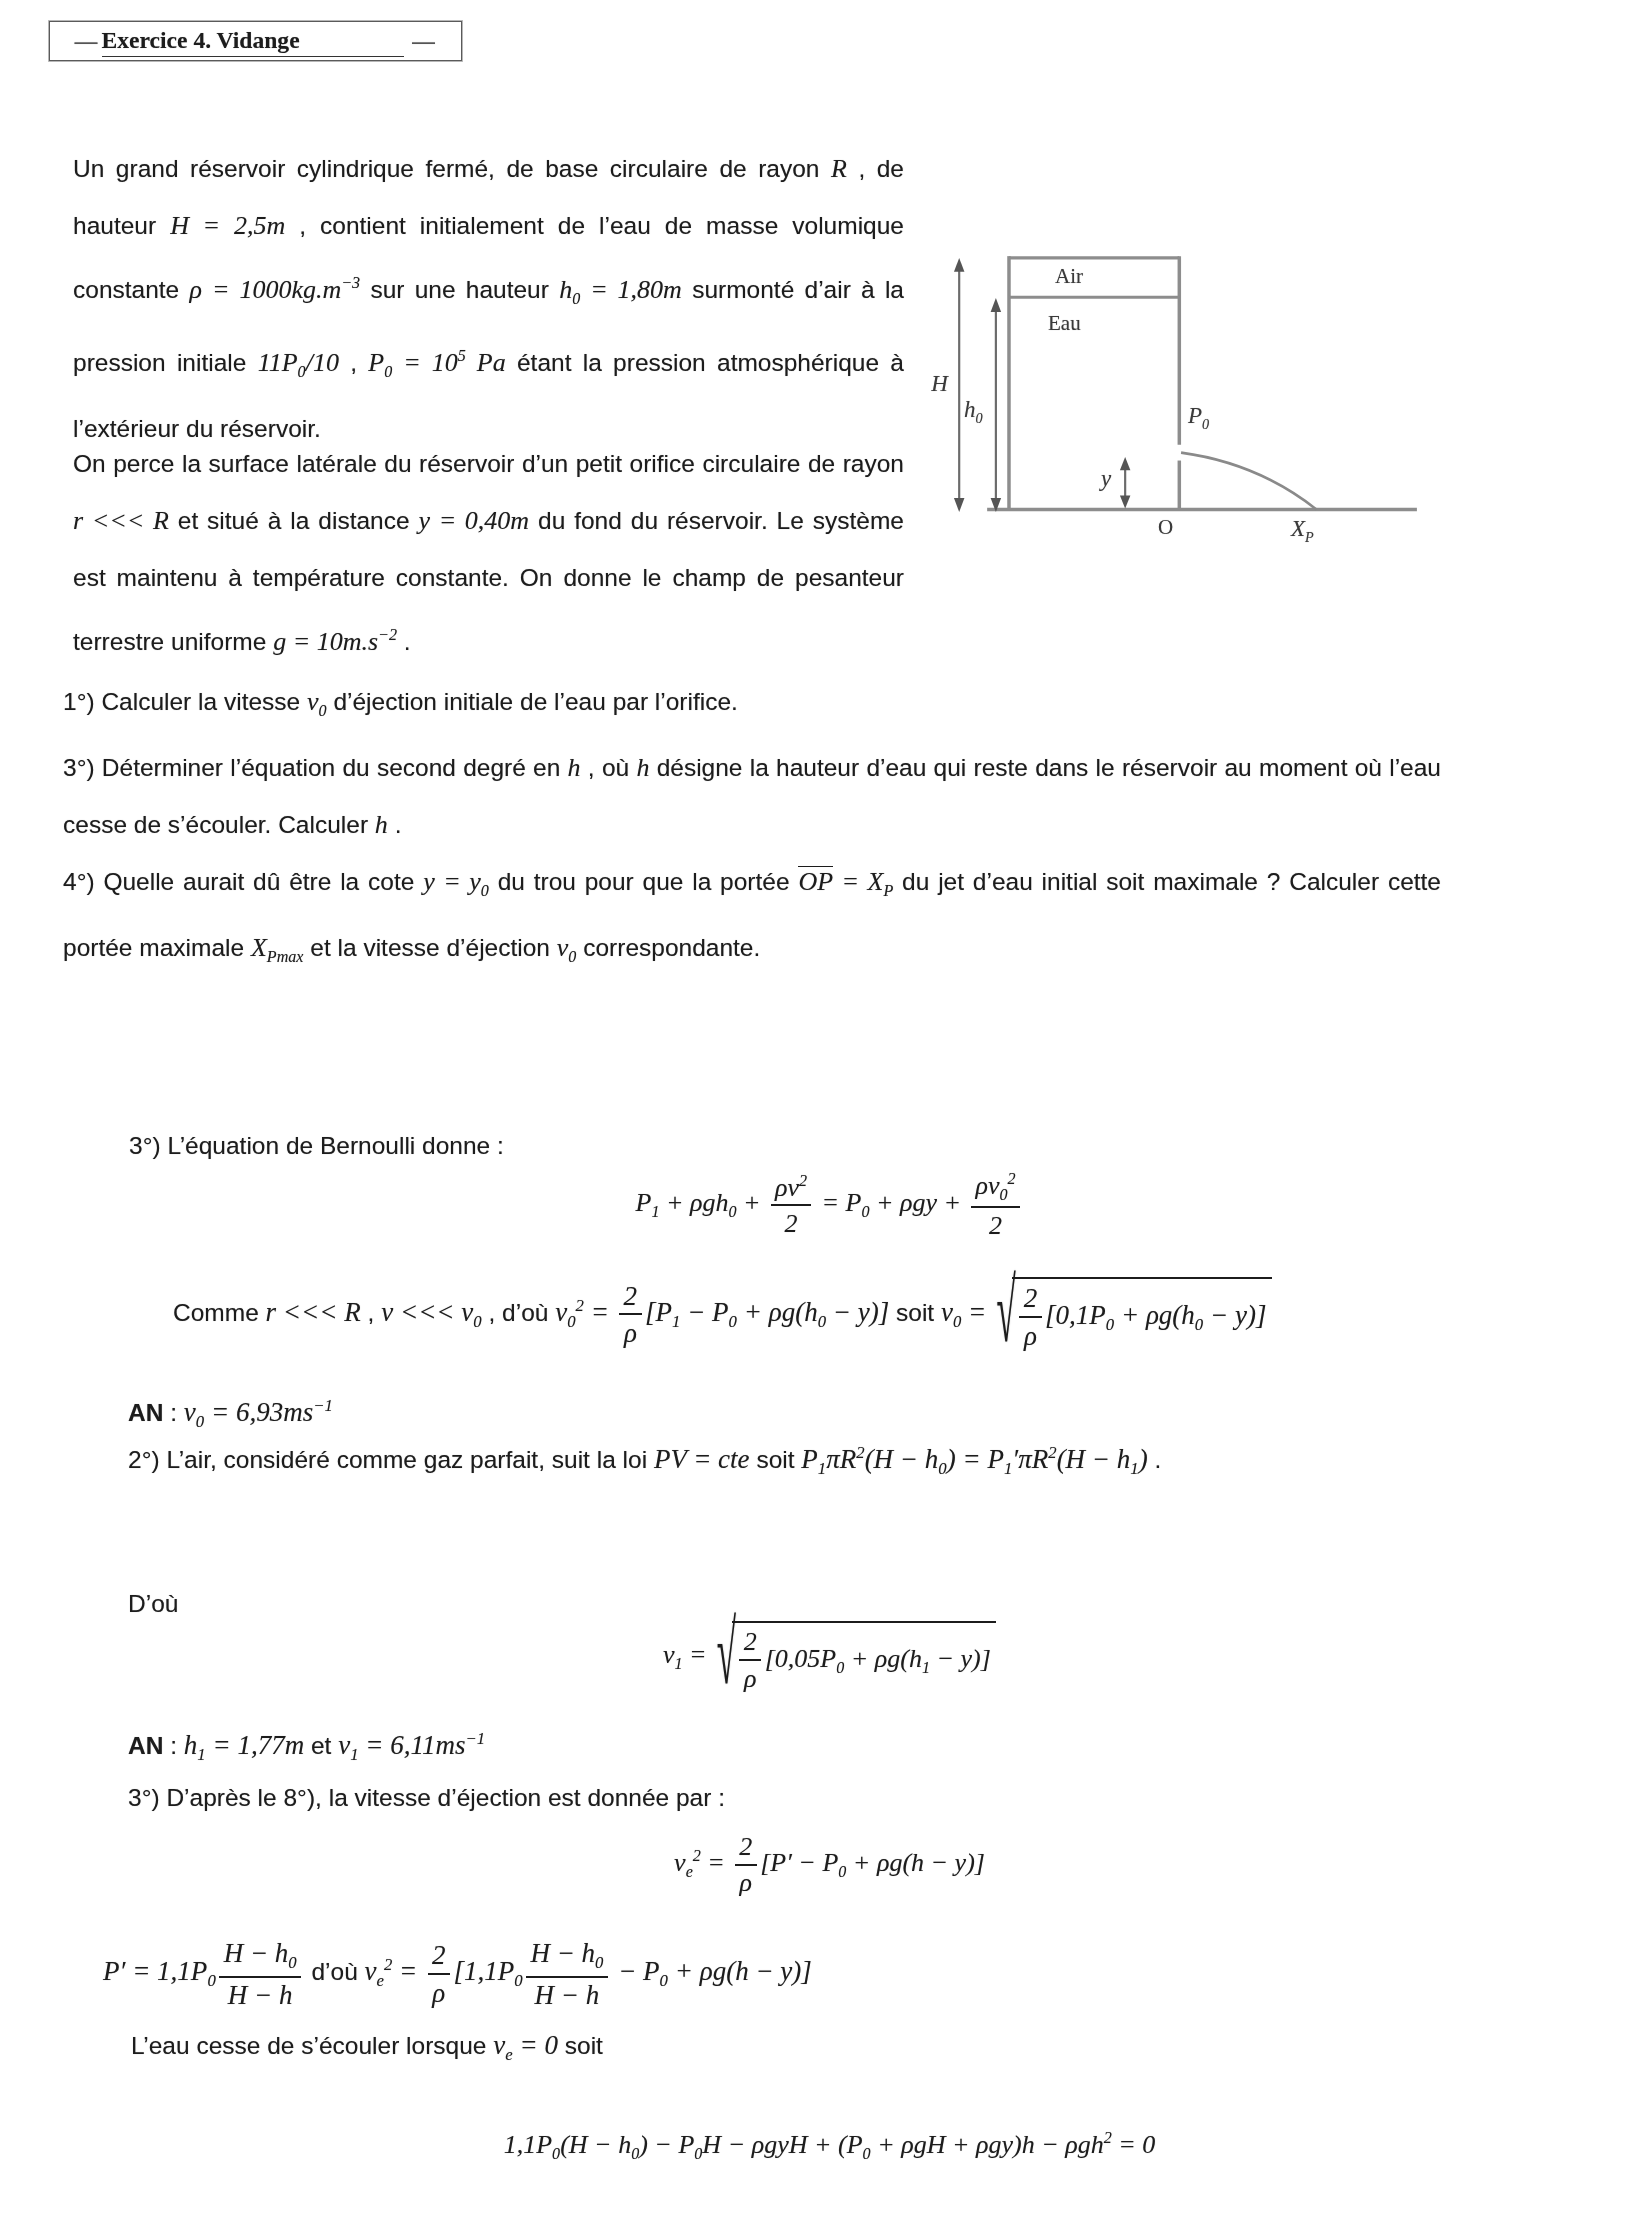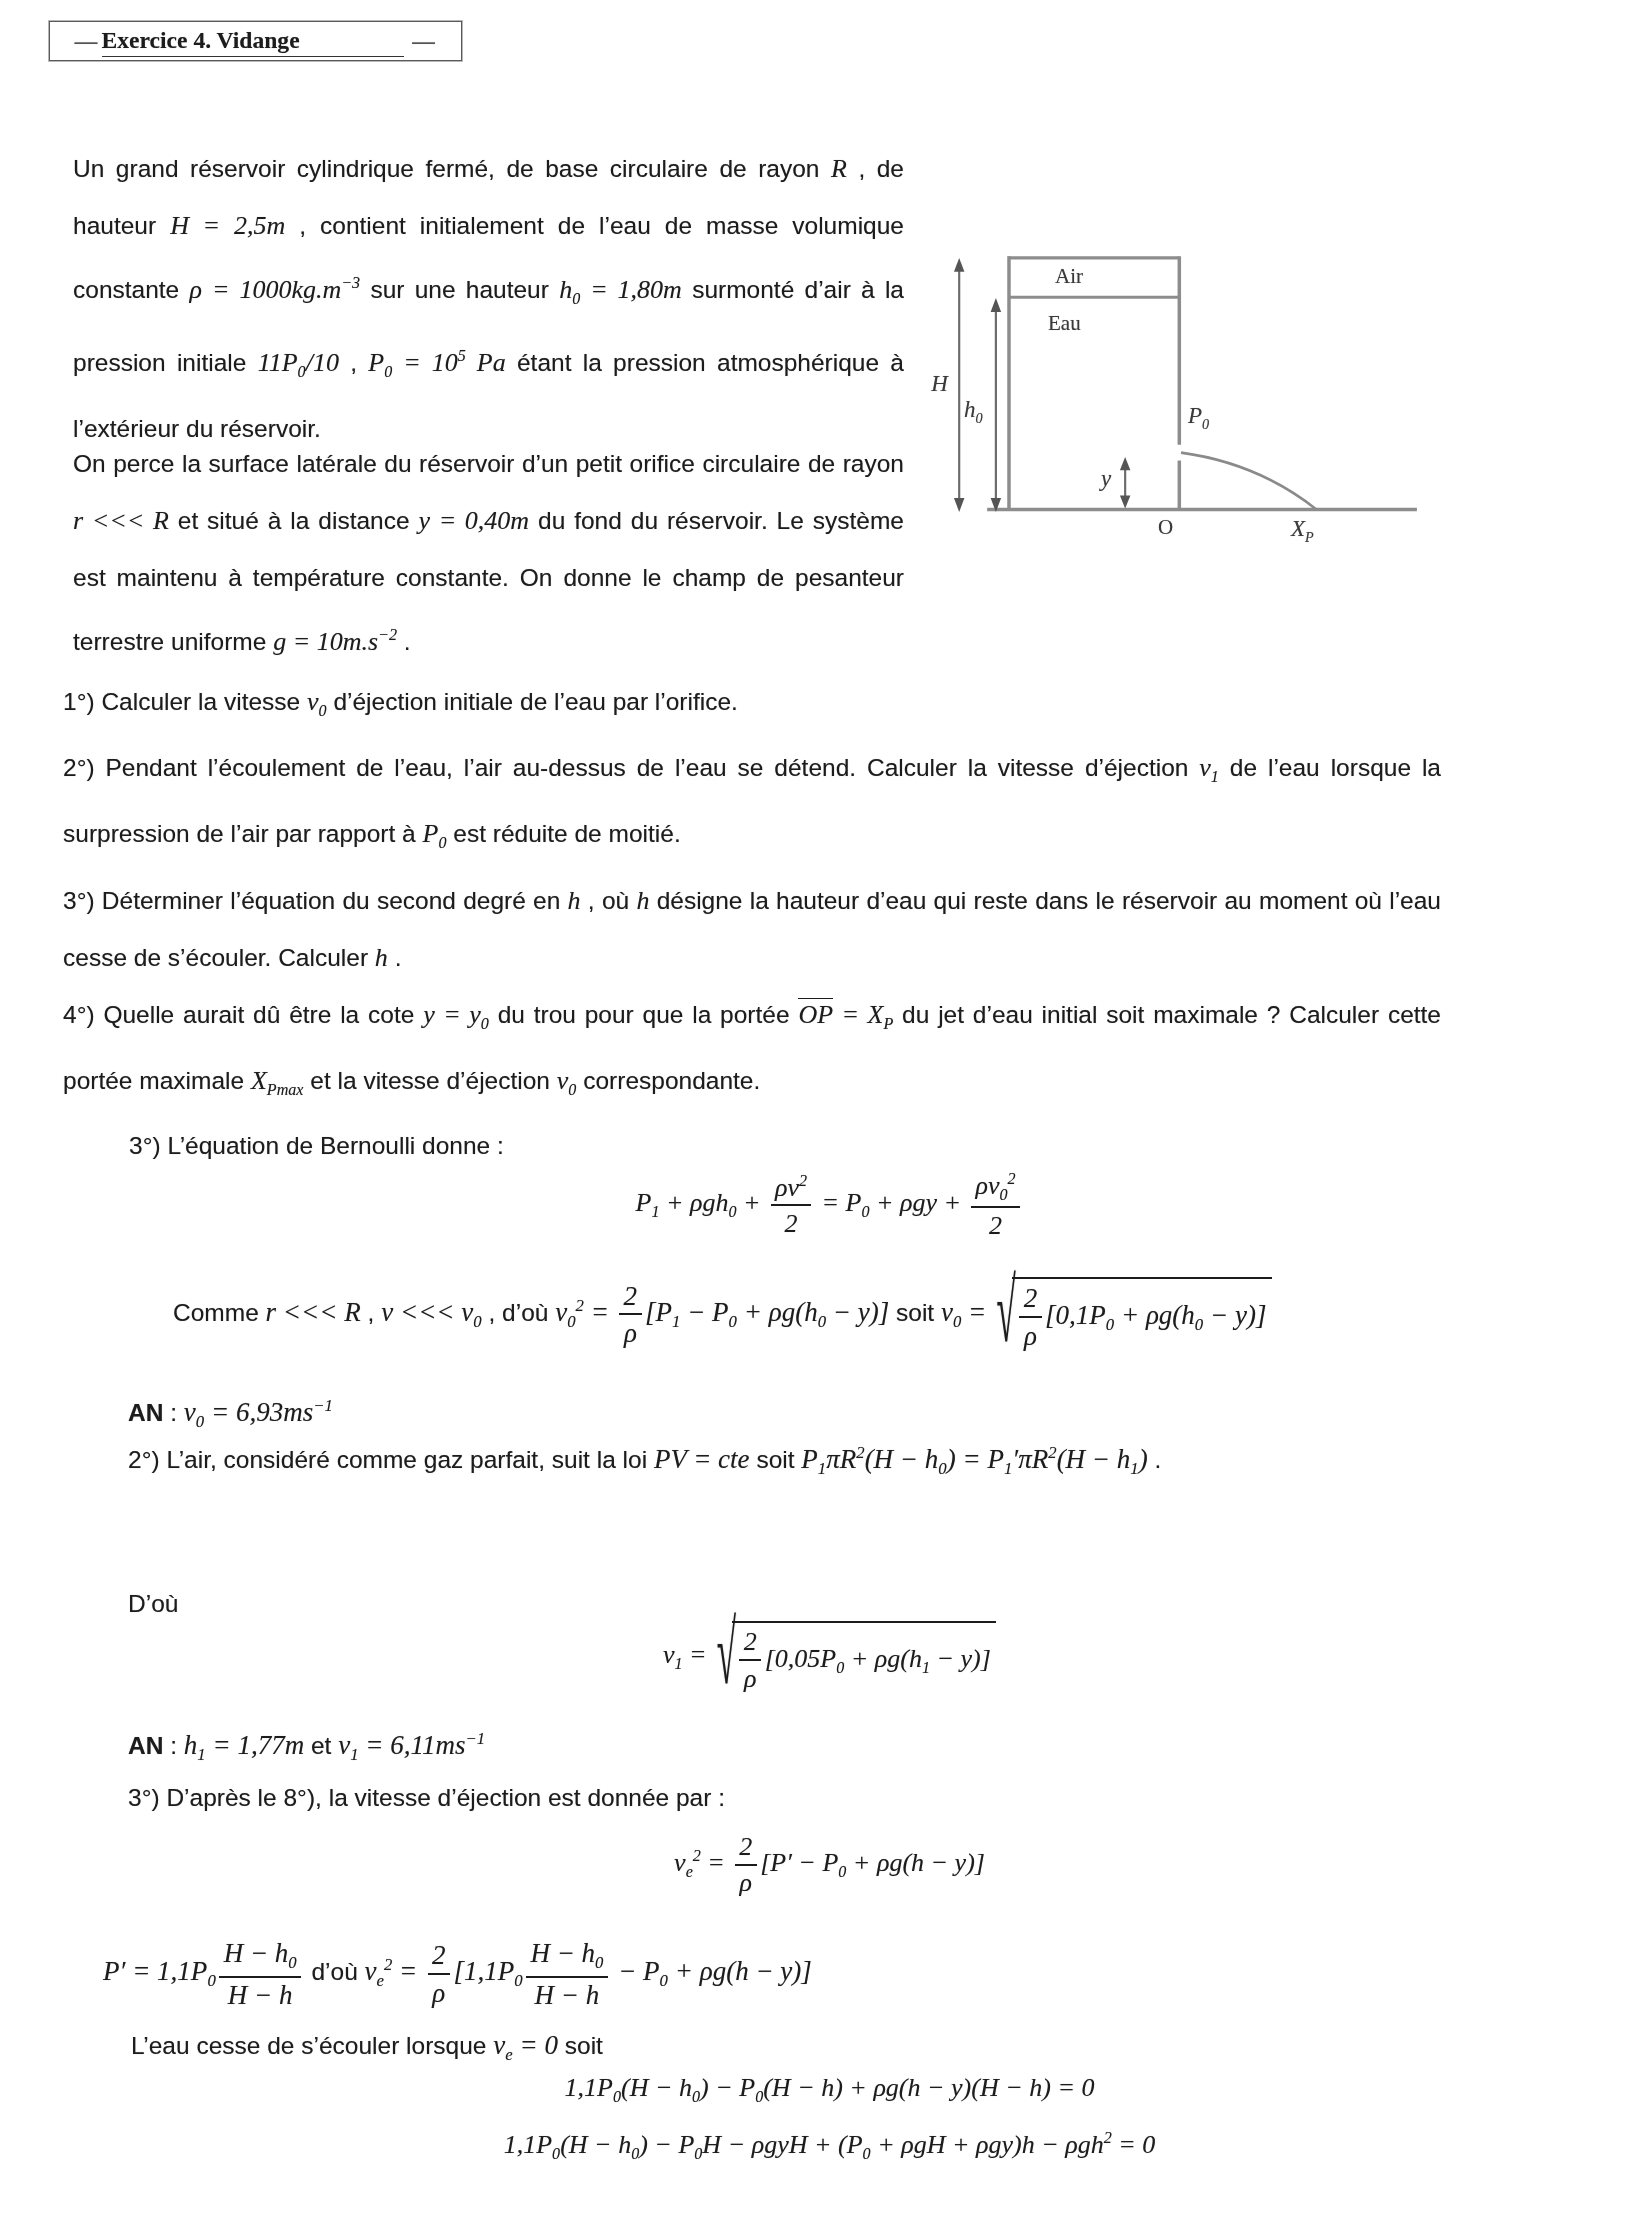--- a/index.html
+++ b/index.html
@@ -118,21 +118,20 @@
     <span class="fig-label" id="lab-H"><span class="mi">H</span></span>
     <span class="fig-label" id="lab-h0"><span class="mi">h<sub>0</sub></span></span>
     <span class="fig-label" id="lab-y"><span class="mi">y</span></span>
     <span class="fig-label" id="lab-P0"><span class="mi">P<sub>0</sub></span></span>
     <span class="fig-label" id="lab-O">O</span>
     <span class="fig-label" id="lab-Xp"><span class="mi">X<sub>P</sub></span></span>
   </div>
 
   <div class="prose" id="questions">
     <div class="q">1°) Calculer la vitesse <span class="mi">v<sub>0</sub></span> d’éjection initiale de l’eau par l’orifice.</div>
-    <div class="q">2°) Pendant l’écoulement de l’eau, l’air au-dessus de l’eau se détend. Calculer la vitesse d’éjection <span class="mi">v<sub>1</sub></span> de l’eau lorsque la surpression de l’air par rapport à <span class="mi">P<sub>0</sub></span> est réduite de moitié.</div>
     <div class="q">3°) Déterminer l’équation du second degré en <span class="mi">h</span> , où <span class="mi">h</span> désigne la hauteur d’eau qui reste dans le réservoir au moment où l’eau cesse de s’écouler. Calculer <span class="mi">h</span> .</div>
     <div class="q">4°) Quelle aurait dû être la cote <span class="mi">y = y<sub>0</sub></span> du trou pour que la portée <span class="mi"><span class="ol">OP</span> = X<sub>P</sub></span> du jet d’eau initial soit maximale ? Calculer cette portée maximale <span class="mi">X<sub>Pmax</sub></span> et la vitesse d’éjection <span class="mi">v<sub>0</sub></span> correspondante.</div>
   </div>
 
   <div class="sol" id="s1intro">3°) L’équation de Bernoulli donne :</div>
   <div class="eq" id="s1eq"><span class="mi">P<sub>1</sub> + ρgh<sub>0</sub> + <span class="frac"><span class="num">ρv<sup>2</sup></span><span class="den">2</span></span> = P<sub>0</sub> + ρgy + <span class="frac"><span class="num">ρv<sub>0</sub><sup>2</sup></span><span class="den">2</span></span></span></div>
   <div class="sol" id="s1comme">Comme <span class="mi">r &lt;&lt;&lt; R</span> , <span class="mi">v &lt;&lt;&lt; v<sub>0</sub></span> , d’où <span class="mi">v<sub>0</sub><sup>2</sup> = <span class="frac"><span class="num">2</span><span class="den">ρ</span></span>[P<sub>1</sub> − P<sub>0</sub> + ρg(h<sub>0</sub> − y)]</span> soit <span class="mi">v<sub>0</sub> = <span class="sqrt">
           <span class="rad">√</span>
           <span class="vinc"><span class="frac"><span class="num">2</span><span class="den">ρ</span></span>[0,1P<sub>0</sub> + ρg(h<sub>0</sub> − y)]</span>
         </span></span></div>
@@ -143,17 +142,16 @@
   <div class="eq" id="s2eq"><span class="mi">v<sub>1</sub> = <span class="sqrt">
           <span class="rad">√</span>
           <span class="vinc"><span class="frac"><span class="num">2</span><span class="den">ρ</span></span>[0,05P<sub>0</sub> + ρg(h<sub>1</sub> − y)]</span>
         </span></span></div>
   <div class="sol" id="s2an"><span class="b">AN</span> : <span class="mi">h<sub>1</sub> = 1,77m</span> et <span class="mi">v<sub>1</sub> = 6,11ms<sup>−1</sup></span></div>
 
   <div class="sol" id="s3intro">3°) D’après le 8°), la vitesse d’éjection est donnée par :</div>
   <div class="eq" id="s3eq1"><span class="mi">v<sub>e</sub><sup>2</sup> = <span class="frac"><span class="num">2</span><span class="den">ρ</span></span>[P′ − P<sub>0</sub> + ρg(h − y)]</span></div>
   <div class="sol" id="s3line"><span class="mi">P′ = 1,1P<sub>0</sub><span class="frac"><span class="num">H − h<sub>0</sub></span><span class="den">H − h</span></span></span> d’où <span class="mi">v<sub>e</sub><sup>2</sup> = <span class="frac"><span class="num">2</span><span class="den">ρ</span></span>[1,1P<sub>0</sub><span class="frac"><span class="num">H − h<sub>0</sub></span><span class="den">H − h</span></span> − P<sub>0</sub> + ρg(h − y)]</span></div>
   <div class="sol" id="s3line2">L’eau cesse de s’écouler lorsque <span class="mi">v<sub>e</sub> = 0</span> soit</div>
-  <div class="eq" id="s3eq2"><span class="mi">1,1P<sub>0</sub>(H − h<sub>0</sub>) − P<sub>0</sub>(H − h) + ρg(h − y)(H − h) = 0</span></div>
   <div class="eq" id="s3eq3"><span class="mi">1,1P<sub>0</sub>(H − h<sub>0</sub>) − P<sub>0</sub>H − ρgyH + (P<sub>0</sub> + ρgH + ρgy)h − ρgh<sup>2</sup> = 0</span></div>
 
 </div>
 
 
 </body></html>

